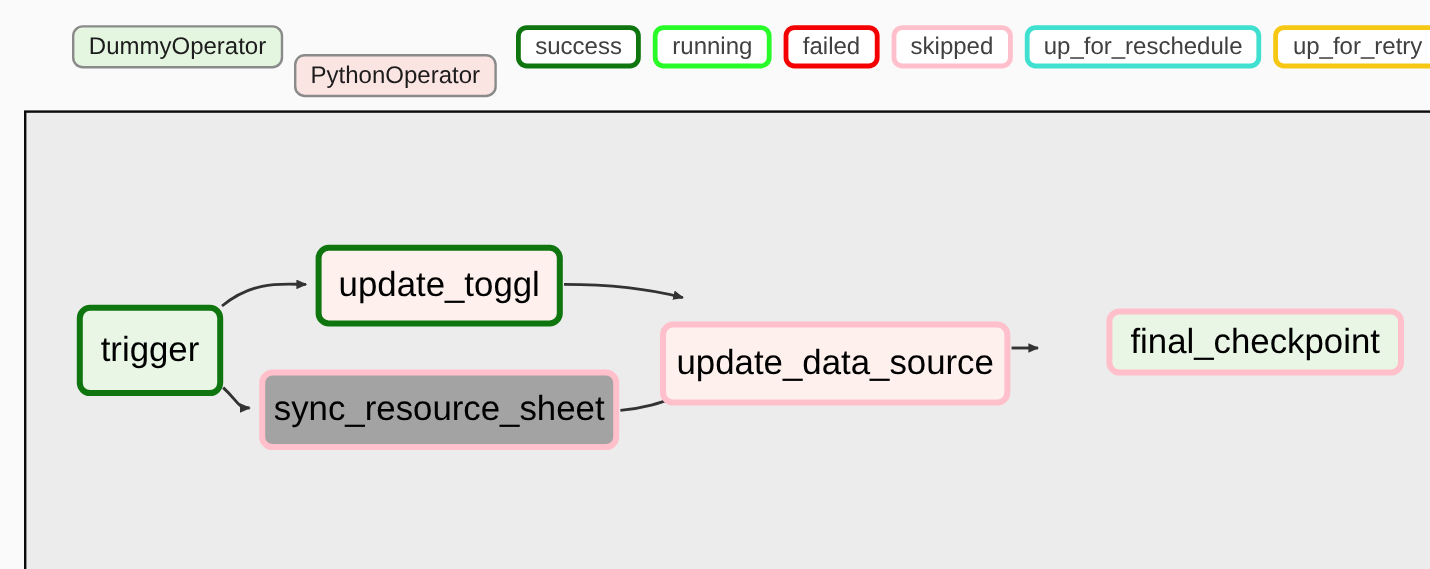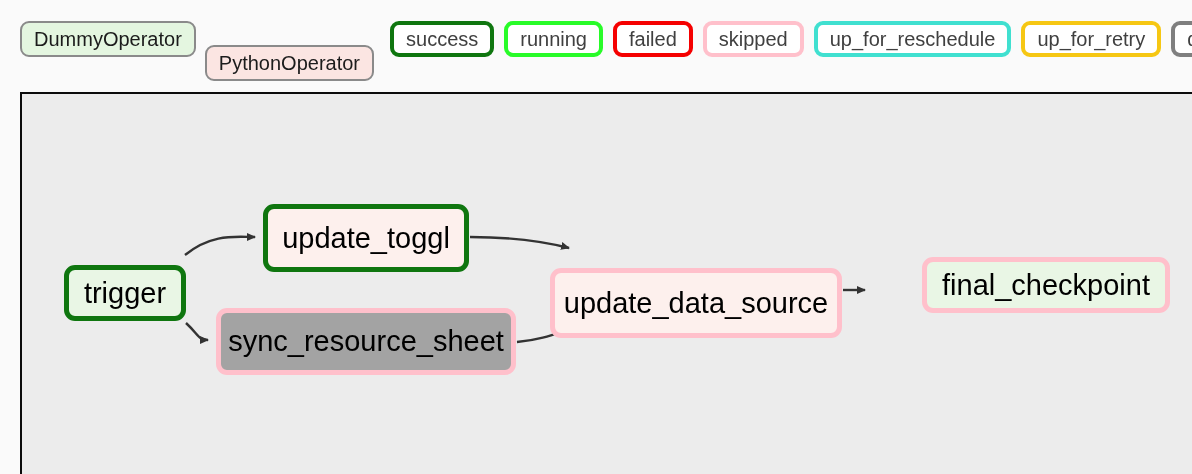--- a/index.html
+++ b/index.html
@@ -75,21 +75,21 @@
     font-size: 29px;
     color: #000;
     cursor: pointer;
   }
 </style>
 </head>
 <body>
 
 <div class="legend-bar">
   <div class="legend-operators" style="display:inline-flex;">
-      <div class="pill operator" style="background: rgb(228, 246, 224); border-color: rgb(138, 138, 138);">DummyOperator</div>
+      <div class="pill operator" style="background: rgb(228, 246, 224); border-color: rgb(138, 138, 138); margin-left: 40px;">DummyOperator</div>
       <div class="pill operator" style="background: rgb(251, 229, 226); border-color: rgb(138, 138, 138); margin-top: 24px;">PythonOperator</div>
     </div>
   <div class="legend-states">
       <div class="pill state" style="border-color: rgb(15, 118, 15);">success</div>
       <div class="pill state" style="border-color: rgb(40, 251, 40);">running</div>
       <div class="pill state" style="border-color: rgb(245, 0, 0);">failed</div>
       <div class="pill state" style="border-color: rgb(255, 192, 203);">skipped</div>
       <div class="pill state" style="border-color: rgb(64, 224, 208);">up_for_reschedule</div>
       <div class="pill state" style="border-color: rgb(246, 199, 19);">up_for_retry</div>
       <div class="pill state" style="border-color: rgb(127, 127, 127);">queued</div>
@@ -105,19 +105,19 @@
     </defs>
     <g id="edge-group" fill="none" stroke-width="2.4" stroke="#333333">
         <path d="M163,161 C190,139 214,143 233,143" marker-end="url(#arrow)"></path>
         <path d="M164,229 C177,241 176,246 186,246" marker-end="url(#arrow)"></path>
         <path d="M448,143 C488,143 520,147 547,154" marker-end="url(#arrow)"></path>
         <path d="M495,248 C518,246 530,241 547,235" marker-end="url(#arrow)"></path>
         <path d="M821,196 L843,196" marker-end="url(#arrow)"></path>
       </g>
   </svg>
   <div id="nodes-layer">
-      <div class="task-node" style="left: 42px; top: 171px; width: 122px; height: 56px; background: rgb(233, 246, 229); border-color: rgb(15, 118, 15);">trigger</div>
+      <div class="task-node" style="left: 42px; top: 160px; width: 122px; height: 76px; background: rgb(233, 246, 229); border-color: rgb(15, 118, 15);">trigger</div>
       <div class="task-node" style="left: 241px; top: 110px; width: 206px; height: 68px; background: rgb(253, 240, 237); border-color: rgb(15, 118, 15);">update_toggl</div>
       <div class="task-node" style="left: 194px; top: 214px; width: 300px; height: 67px; background: #a3a3a3; border-color: rgb(255, 192, 203);">sync_resource_sheet</div>
       <div class="task-node" style="left: 528px; top: 174px; width: 292px; height: 70px; background: rgb(253, 240, 237); border-color: rgb(255, 192, 203); text-align: center;">update_data_source</div>
       <div class="task-node" style="left: 852px; top: 163px; width: 248px; height: 56px; background: rgb(233, 246, 229); border-color: rgb(255, 192, 203); margin-left: 48px;">final_checkpoint</div>
     </div>
 </div>
 
 </body></html>

